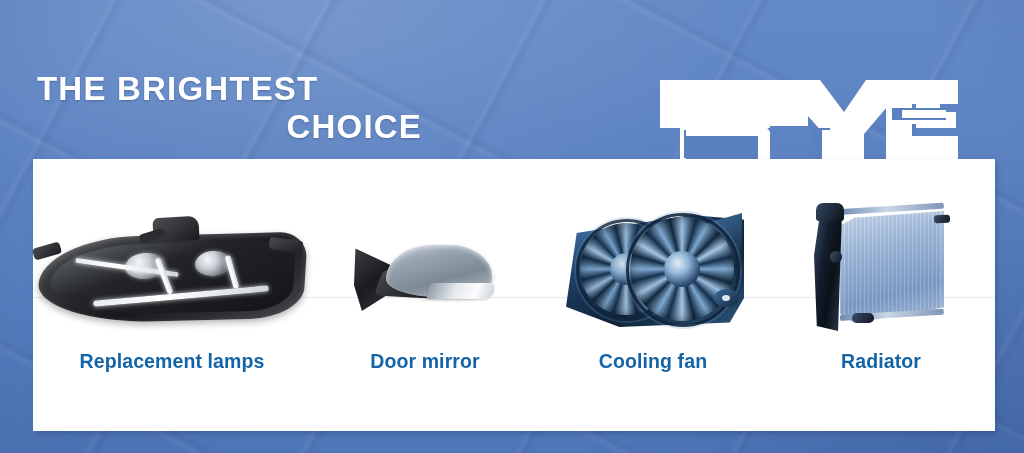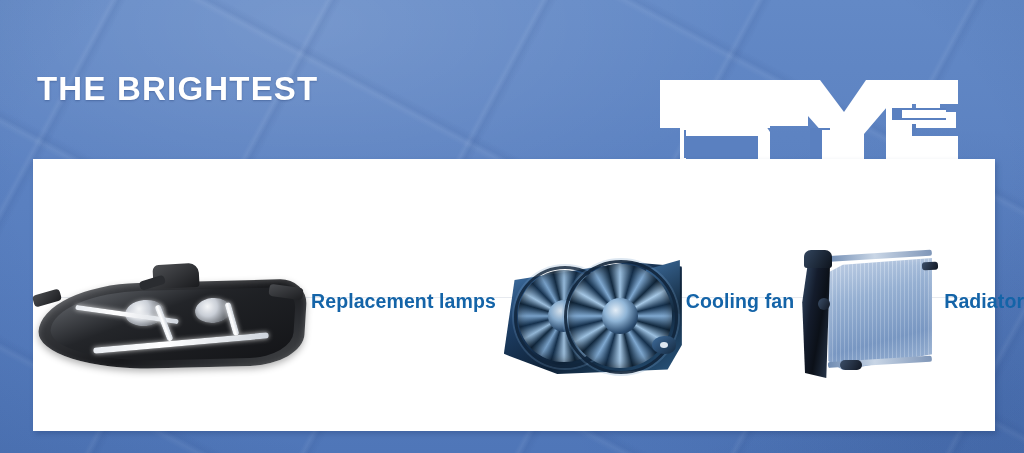--- a/index.html
+++ b/index.html
@@ -103,21 +103,21 @@
   #product-row {
     position: absolute;
     inset: 0;
     display: flex;
     align-items: stretch;
   }
   .product-cell {
     flex: 1 1 0;
     position: relative;
     display: flex;
-    flex-direction: row;
+    flex-direction: column;
     align-items: center;
     justify-content: flex-start;
   }
   .product-art {
     position: relative;
     width: 100%;
     height: 178px;
     display: flex;
     align-items: flex-end;
     justify-content: center;
@@ -299,20 +299,21 @@
 </style>
 </head>
 <body>
 
 <div id="banner">
 
   <div id="bg-texture"></div>
   <div id="bg-vignette"></div>
 
   <div class="headline" id="headline-line1">THE BRIGHTEST</div>
+  <div class="headline" id="headline-line2">CHOICE</div>
 
   <div id="tyc-logo">
     <svg viewBox="0 0 300 84" xmlns="http://www.w3.org/2000/svg" aria-hidden="true">
 
       <path fill="#ffffff" d="M2,2 H112 V50 H70 V84 H24 V50 H2 Z"></path>
       <path fill="#ffffff" d="M22,48 L96,48 L104,53 L104,84 L22,84 Z"></path>
       <path fill="#5a80c0" d="M26,52 L96,52 L100,56 L100,80 L26,80 Z"></path>
 
       <rect fill="#ffffff" x="2" y="2" width="148" height="46"></rect>
       <path fill="#5a80c0" d="M28,50 L104,50 L104,84 L28,84 Z"></path>
@@ -348,20 +349,31 @@
             <div class="lamp-led l3"></div>
             <div class="lamp-led l4"></div>
             <div class="lamp-bracket"></div>
             <div class="lamp-tab t1"></div>
             <div class="lamp-tab t2"></div>
           </div>
         </div>
         <div class="product-label">Replacement lamps</div>
       </div>
 
+      <div class="product-cell">
+        <div class="product-art">
+          <div class="mirror-wrap">
+            <div class="mirror-base"></div>
+            <div class="mirror-arm"></div>
+            <div class="mirror-cap"></div>
+            <div class="mirror-glass"></div>
+          </div>
+        </div>
+        <div class="product-label">Door mirror</div>
+      </div>
 
       <div class="product-cell">
         <div class="product-art">
           <div class="fan-wrap">
             <div class="fan-shroud"></div>
             <div class="fan-strut"></div>
             <div class="fan-unit fan-a">
               <div class="fan-ring"></div>
               <div class="fan-hub"></div>
               <div class="fan-outer"></div>

